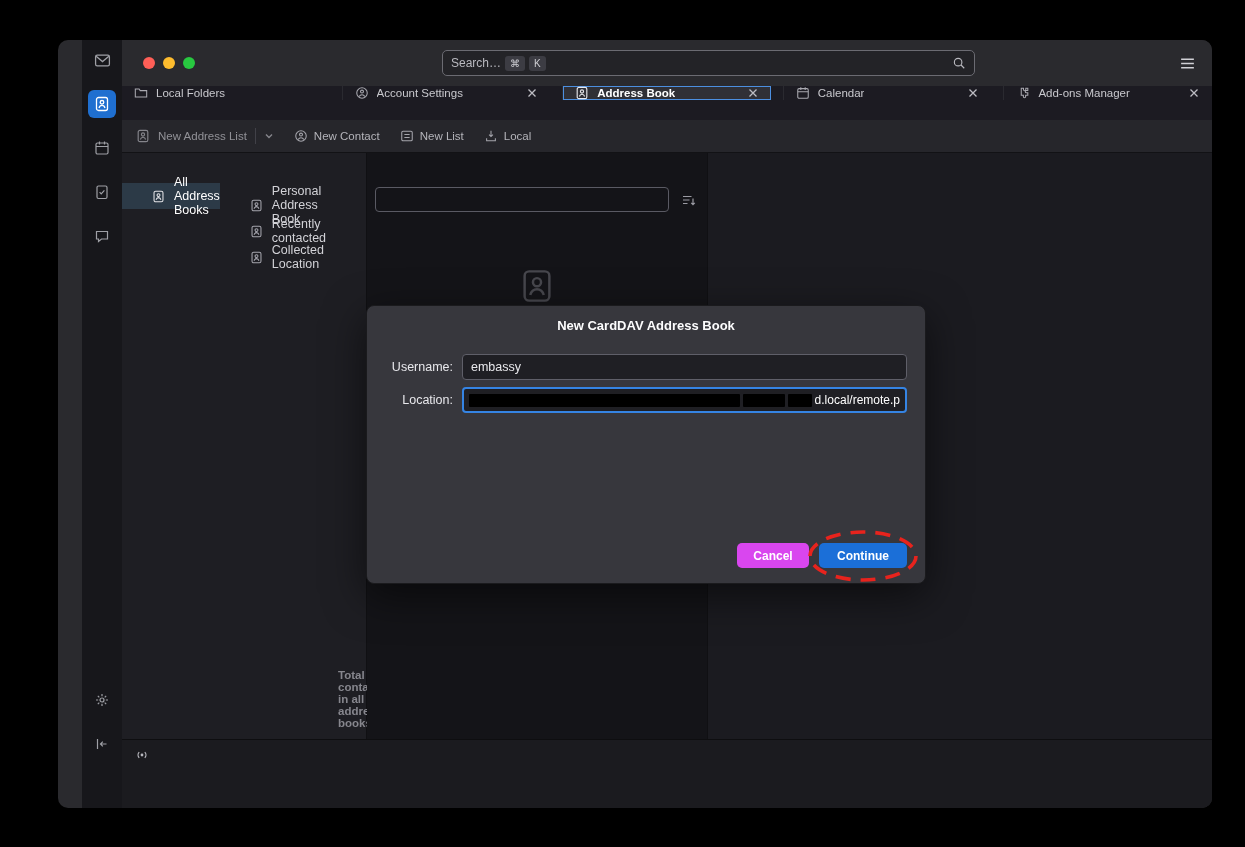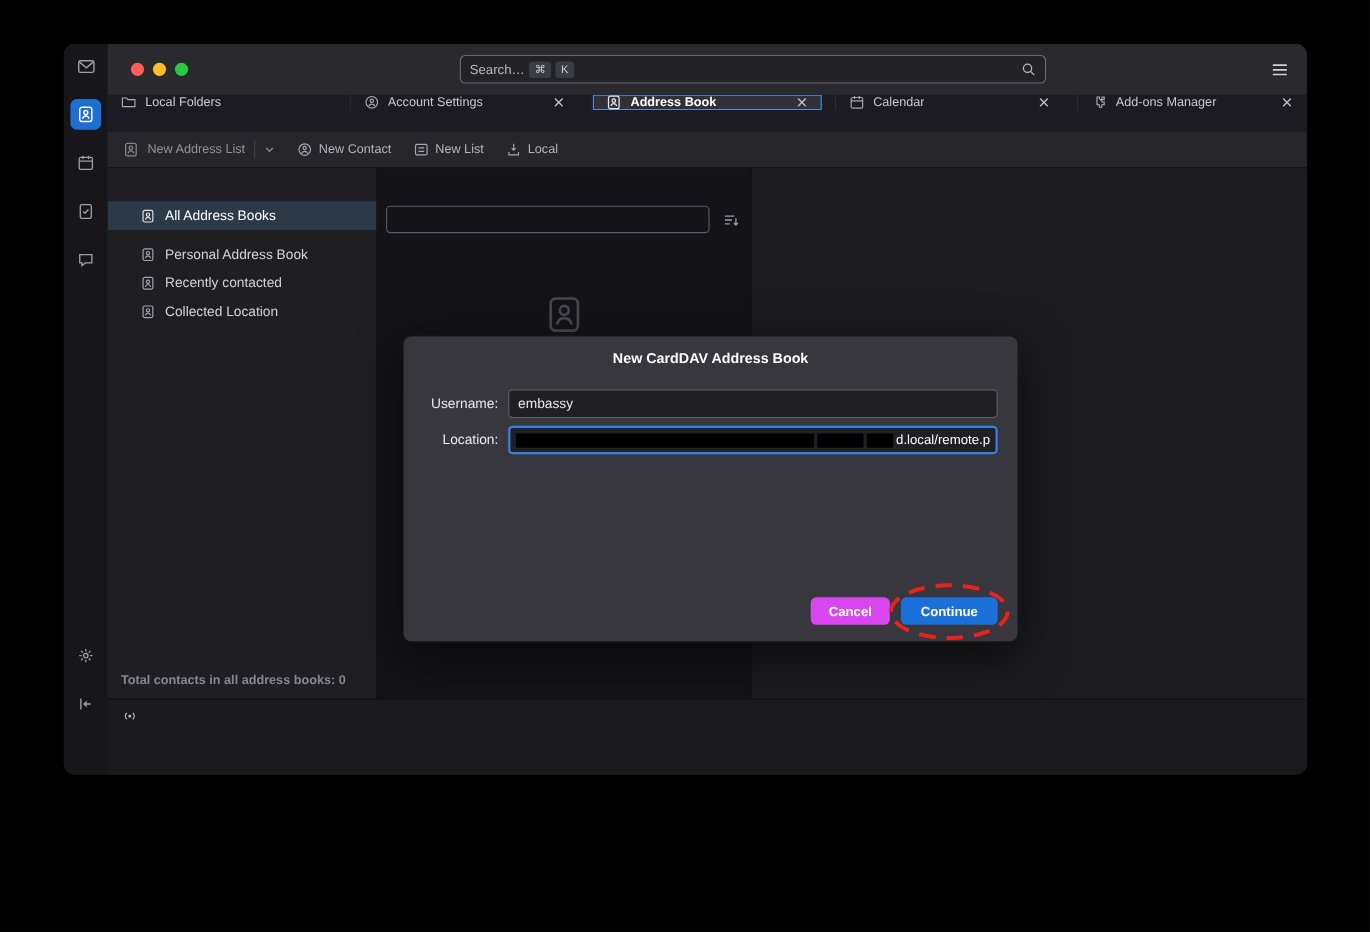--- a/index.html
+++ b/index.html
@@ -1,18 +1,18 @@
 <!DOCTYPE html>
 <html><head>
 <meta charset="utf-8">
 <style>
   html,body{margin:0;padding:0;background:#000;width:1245px;height:847px;overflow:hidden;
     font-family:"Liberation Sans",sans-serif;-webkit-font-smoothing:antialiased;}
-  .window{position:absolute;left:58px;top:40px;width:1130px;height:664px;border-radius:10px;
-    background:#2a2a2e;overflow:hidden;display:flex;}
+  .window{position:absolute;left:58px;top:40px;width:1130px;height:768px;border-radius:10px;
+    background:#2a2a2e;overflow:hidden;display:flex;padding-left:24px;}
   
   .activity-bar{width:40px;background:#17171b;display:flex;flex-direction:column;align-items:center;
     padding:6px 0 50px;gap:16px;flex:none;}
   .ab-icon{width:28px;height:28px;border-radius:6px;display:flex;align-items:center;justify-content:center;
     color:#9fa0a6;cursor:pointer;}
   .ab-icon.active{background:#1f6fd0;color:#fff;}
   .ab-spacer{margin-top:auto;}
   
   .main-col{flex:1;display:flex;flex-direction:column;min-width:0;}
   .titlebar{height:46px;flex:none;display:flex;align-items:center;position:relative;background:#2a2a2e;}
@@ -37,21 +37,21 @@
   
   .toolbar{height:32px;flex:none;background:#26262b;display:flex;align-items:center;padding:0 14px;gap:20px;
     font-size:11.5px;color:#b4b4ba;border-bottom:1px solid #121215;}
   .tool{display:flex;align-items:center;gap:6px;cursor:pointer;}
   .tool .t-icon{display:flex;color:#a5a5ac;}
   .tool-split{display:flex;align-items:center;gap:8px;opacity:.75;}
   .vdiv{width:1px;height:16px;background:#4a4a52;}
   
   .content{flex:1;display:flex;min-height:0;}
   .folder-pane{width:244px;flex:none;background:#1e1e23;border-right:1px solid #101013;
-    display:flex;flex-direction:column;padding-top:30px;}
+    display:flex;flex-direction:row;padding-top:30px;}
   .fp-row{height:26px;display:flex;align-items:center;gap:9px;padding-left:30px;font-size:12.5px;
     color:#d2d2d7;cursor:pointer;}
   .fp-row .f-icon{display:flex;color:#a5a5ad;flex:none;}
   .fp-row.selected{background:#2c3a47;color:#fff;}
   .fp-row.selected .f-icon{color:#e4e4e8;}
   .fp-children{margin-top:9px;display:flex;flex-direction:column;}
   .fp-status{margin-top:auto;padding:0 12px 10px;font-size:11.5px;color:#86868d;font-weight:bold;}
   .contacts-pane{width:340px;flex:none;background:#141418;border-right:1px solid #101013;
     display:flex;flex-direction:column;}
   .cp-searchrow{display:flex;align-items:center;padding:34px 10px 0 8px;gap:12px;}

